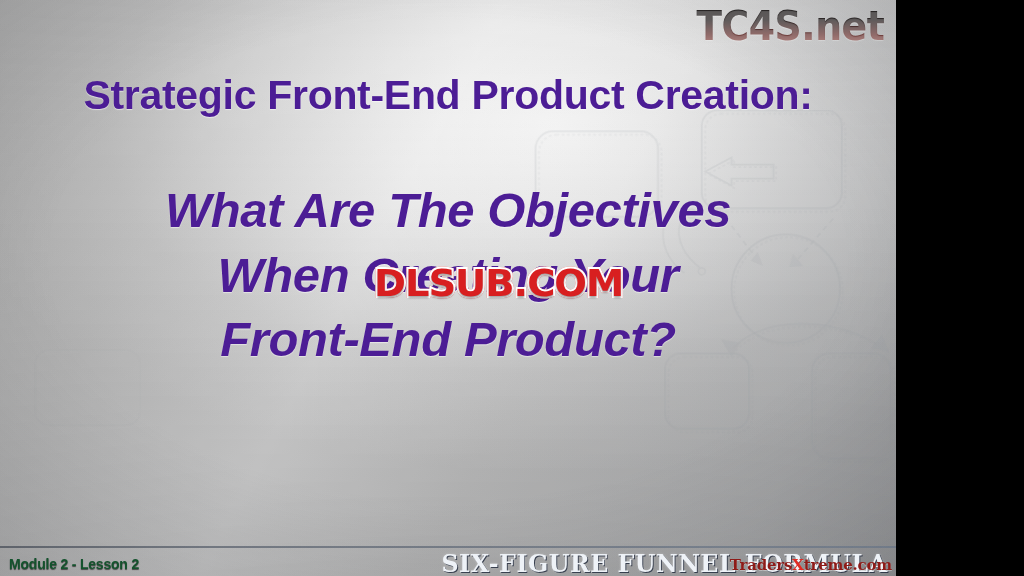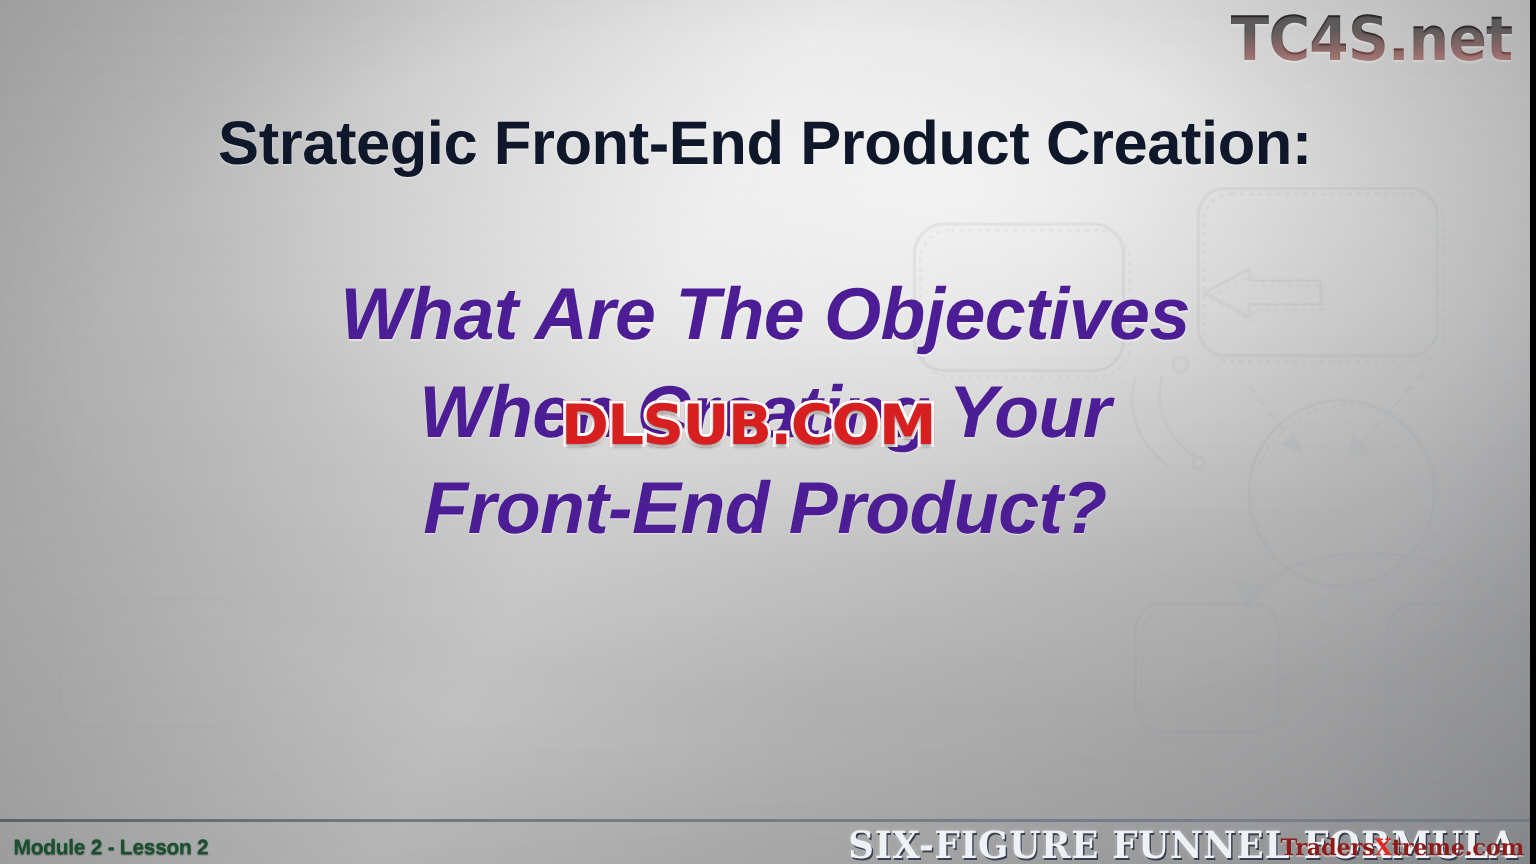--- a/index.html
+++ b/index.html
@@ -2,21 +2,21 @@
 <html><head>
 <meta charset="utf-8">
 <style>
   html, body {
     margin: 0;
     padding: 0;
     background: #000;
   }
   .slide {
     position: relative;
-    width: 1020px;
+    width: 896px;
     height: 576px;
     overflow: hidden;
     font-family: "Liberation Sans", sans-serif;
     background: #b9b9b9;
   }
 
   
   .bg-base {
     position: absolute;
     inset: 0;
@@ -73,21 +73,21 @@
 
   
   .title {
     position: absolute;
     left: 0;
     right: 0;
     top: 72px;
     text-align: center;
     font-size: 41px;
     font-weight: bold;
-    color: #0f172a;
+    color: #4c1d95;
     letter-spacing: -0.3px;
     white-space: nowrap;
     text-shadow: 0 1px 1px rgba(255,255,255,0.55);
   }
 
   .question {
     position: absolute;
     left: 40px;
     right: 40px;
     top: 178px;

